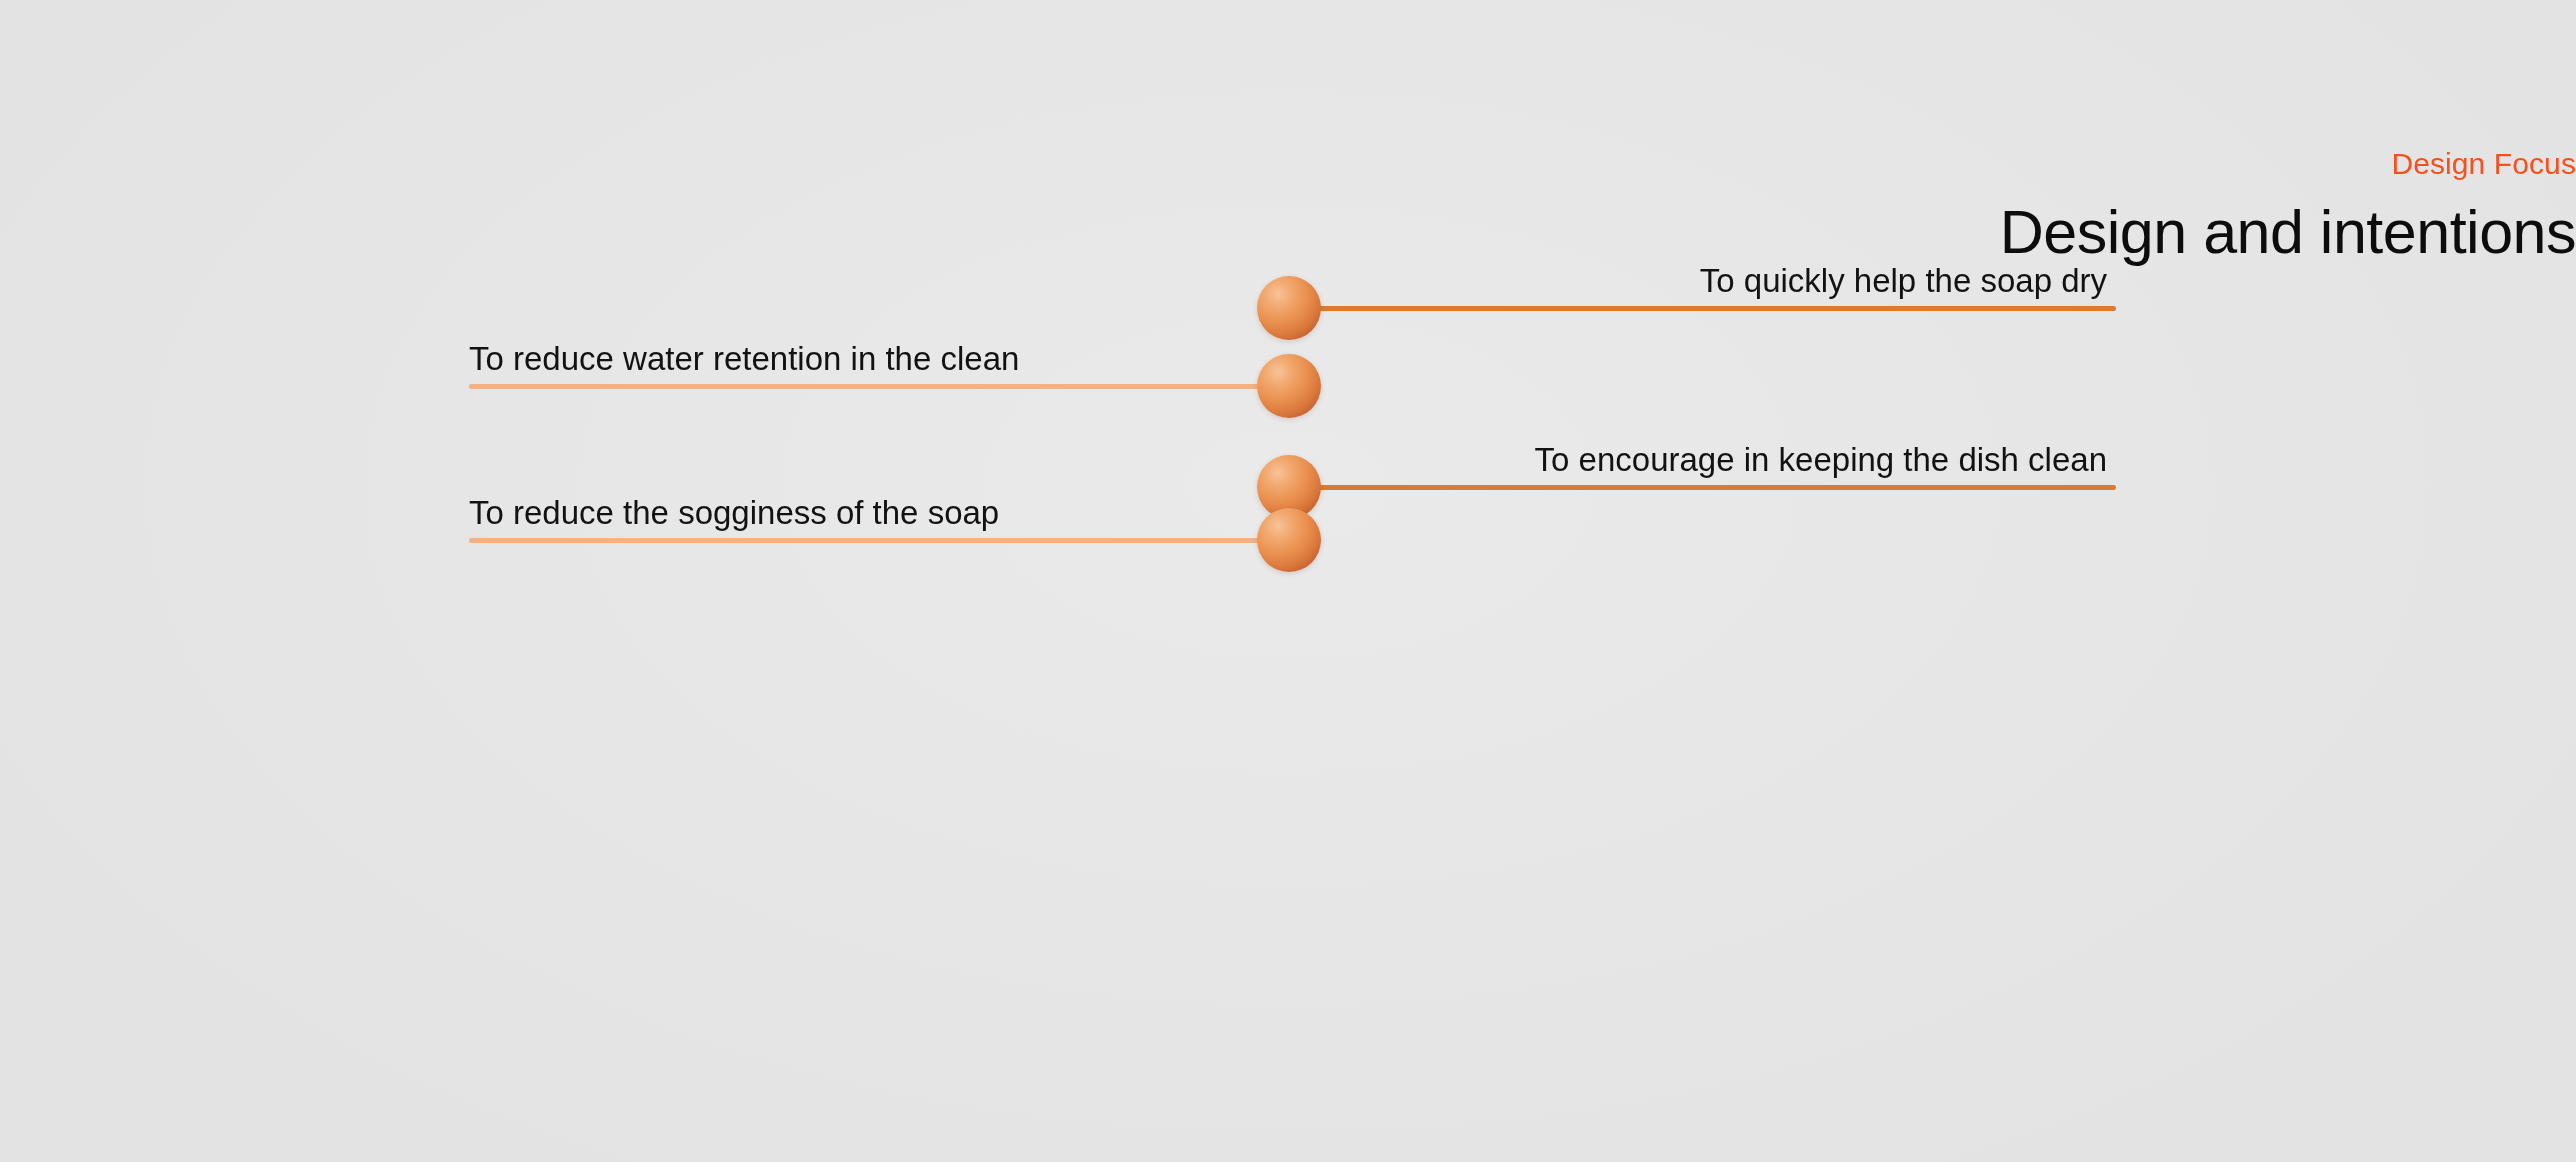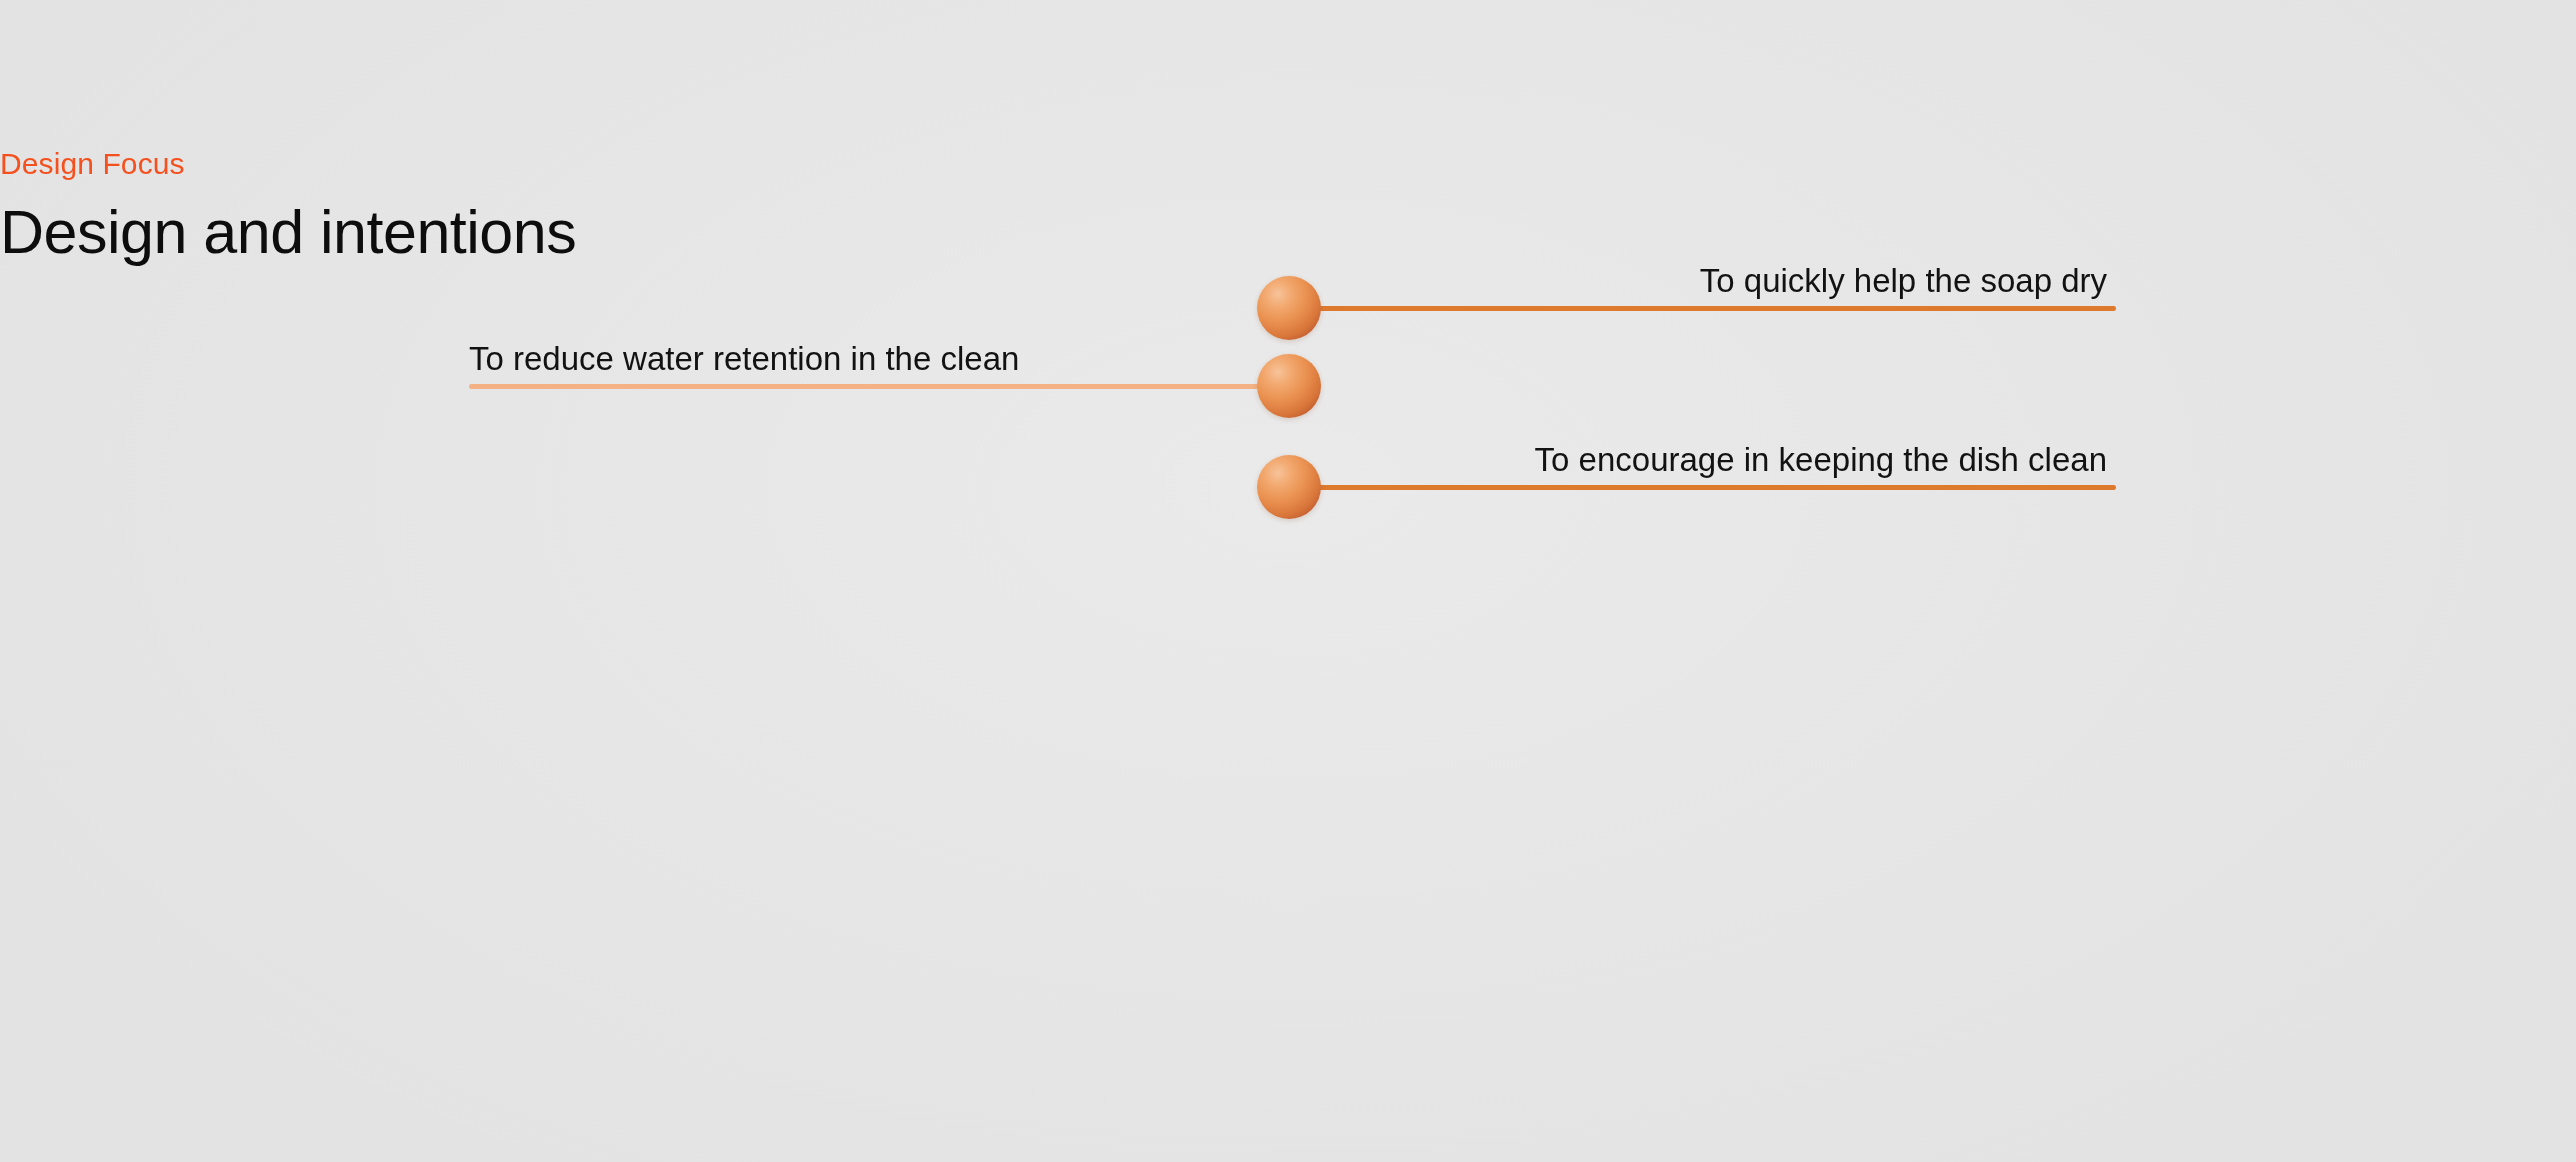--- a/index.html
+++ b/index.html
@@ -13,21 +13,21 @@
     position:relative;
     width:2576px; height:1163px;
     background:
       radial-gradient(ellipse 1472px 828px at 50% 42%, #eaeaea 0%, #e6e6e6 55%, #e3e3e3 100%);
   }
 
   
   .header {
     position:absolute;
     top:147px; left:0; right:0;
-    text-align:left;
+    text-align:right;
   }
   .eyebrow {
     font-size:30px;
     line-height:1.1;
     color:#f4511e;
     letter-spacing:0.1px;
     font-weight:400;
   }
   .headline {
     margin-top:16.6px;
@@ -112,16 +112,21 @@
       <div class="row" style="top: 349px;">
         <div class="line left" style="width: 819px; background: rgb(244, 177, 131);"></div>
         <div class="node"></div>
         <div class="label left" style="width: 819px;">To reduce water retention in the clean</div>
       </div>
       <div class="row" style="top: 450px;">
         <div class="line right" style="width: 828px; background: rgb(221, 122, 46);"></div>
         <div class="node"></div>
         <div class="label right" style="width: 819px;">To encourage in keeping the dish clean</div>
       </div>
+      <div class="row" style="top: 503px;">
+        <div class="line left" style="width: 819px; background: rgb(244, 177, 131);"></div>
+        <div class="node"></div>
+        <div class="label left" style="width: 819px;">To reduce the sogginess of the soap</div>
+      </div>
     </div>
 
 </div>
 
 
 </body></html>

